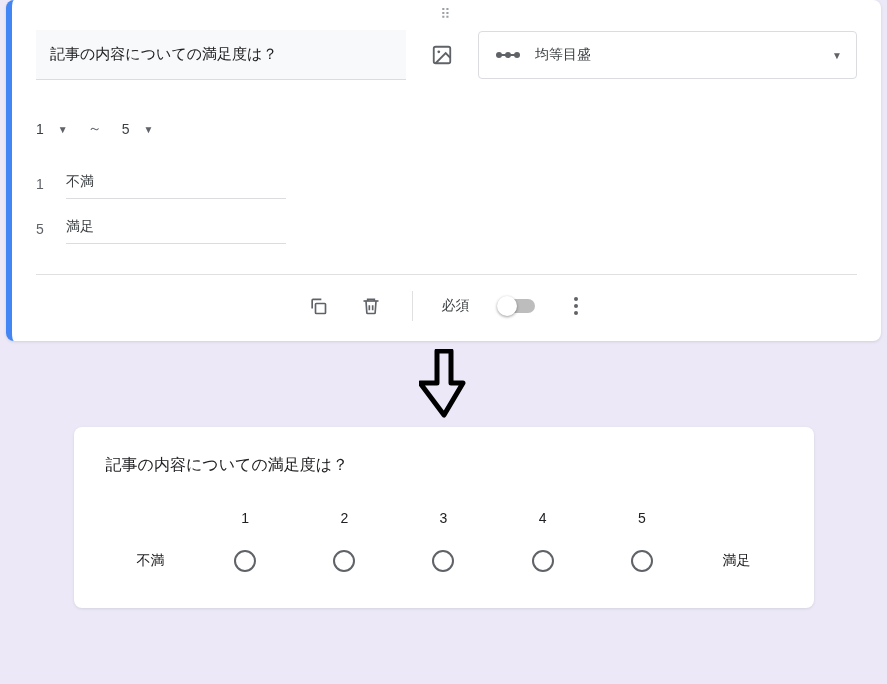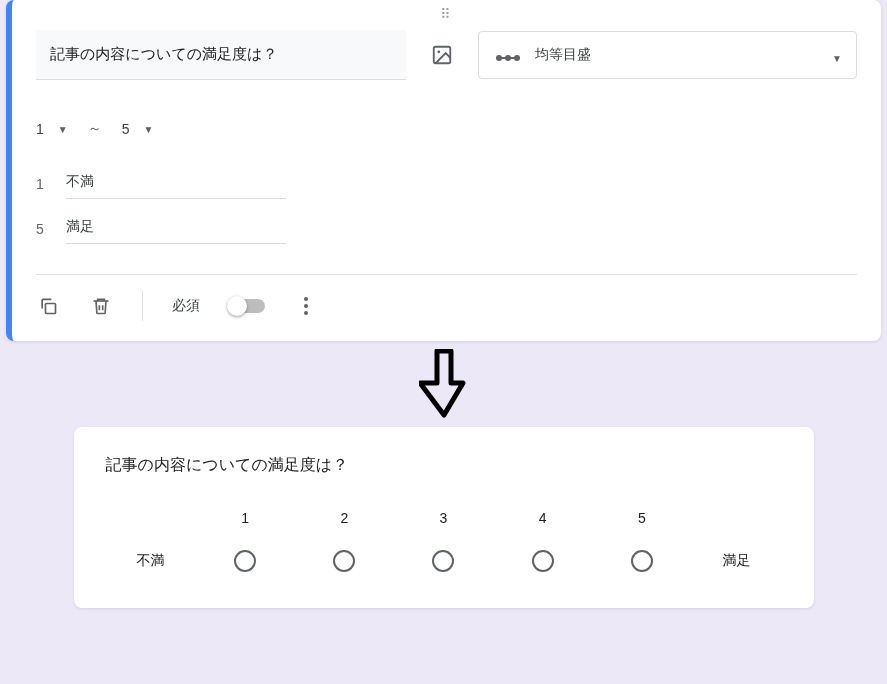--- a/index.html
+++ b/index.html
@@ -54,21 +54,21 @@
     color: #5f6368;
     cursor: pointer;
     flex: 0 0 auto;
   }
   .type-select {
     flex: 1;
     border: 1px solid #dadce0;
     border-radius: 4px;
     padding: 14px 16px;
     display: flex;
-    align-items: flex-end;
+    align-items: center;
     gap: 14px;
     cursor: pointer;
     position: relative;
     font-size: 14px;
     color: #3c4043;
   }
   .type-select .caret {
     position: absolute;
     right: 14px;
     color: #5f6368;
@@ -108,21 +108,21 @@
     color: #3c4043;
   }
   .divider {
     border: none;
     border-top: 1px solid #e0e0e0;
     margin: 30px 0 10px 0;
   }
   .footer-row {
     display: flex;
     align-items: center;
-    justify-content: flex-start;
+    justify-content: center;
     gap: 29px;
     padding: 6px 0 10px 0;
   }
   .icon-btn {
     width: 24px; height: 24px;
     color: #5f6368;
     cursor: pointer;
     display: flex; align-items: center; justify-content: center;
   }
   .vline { width: 1px; height: 30px; background: #e0e0e0; }

